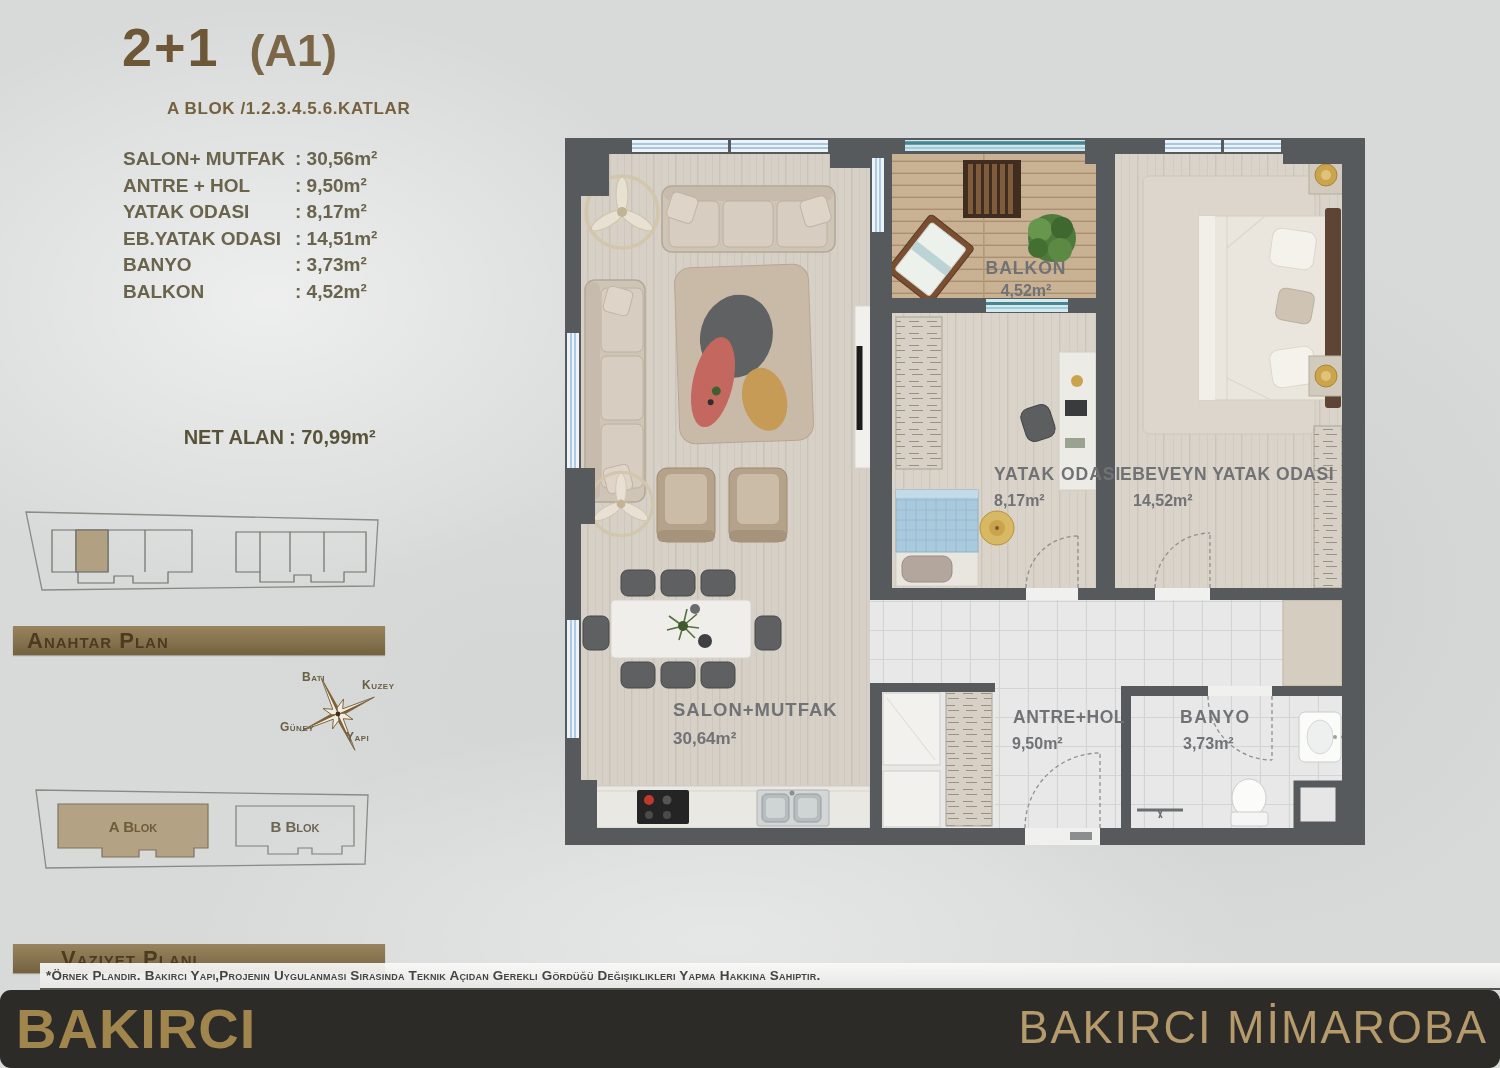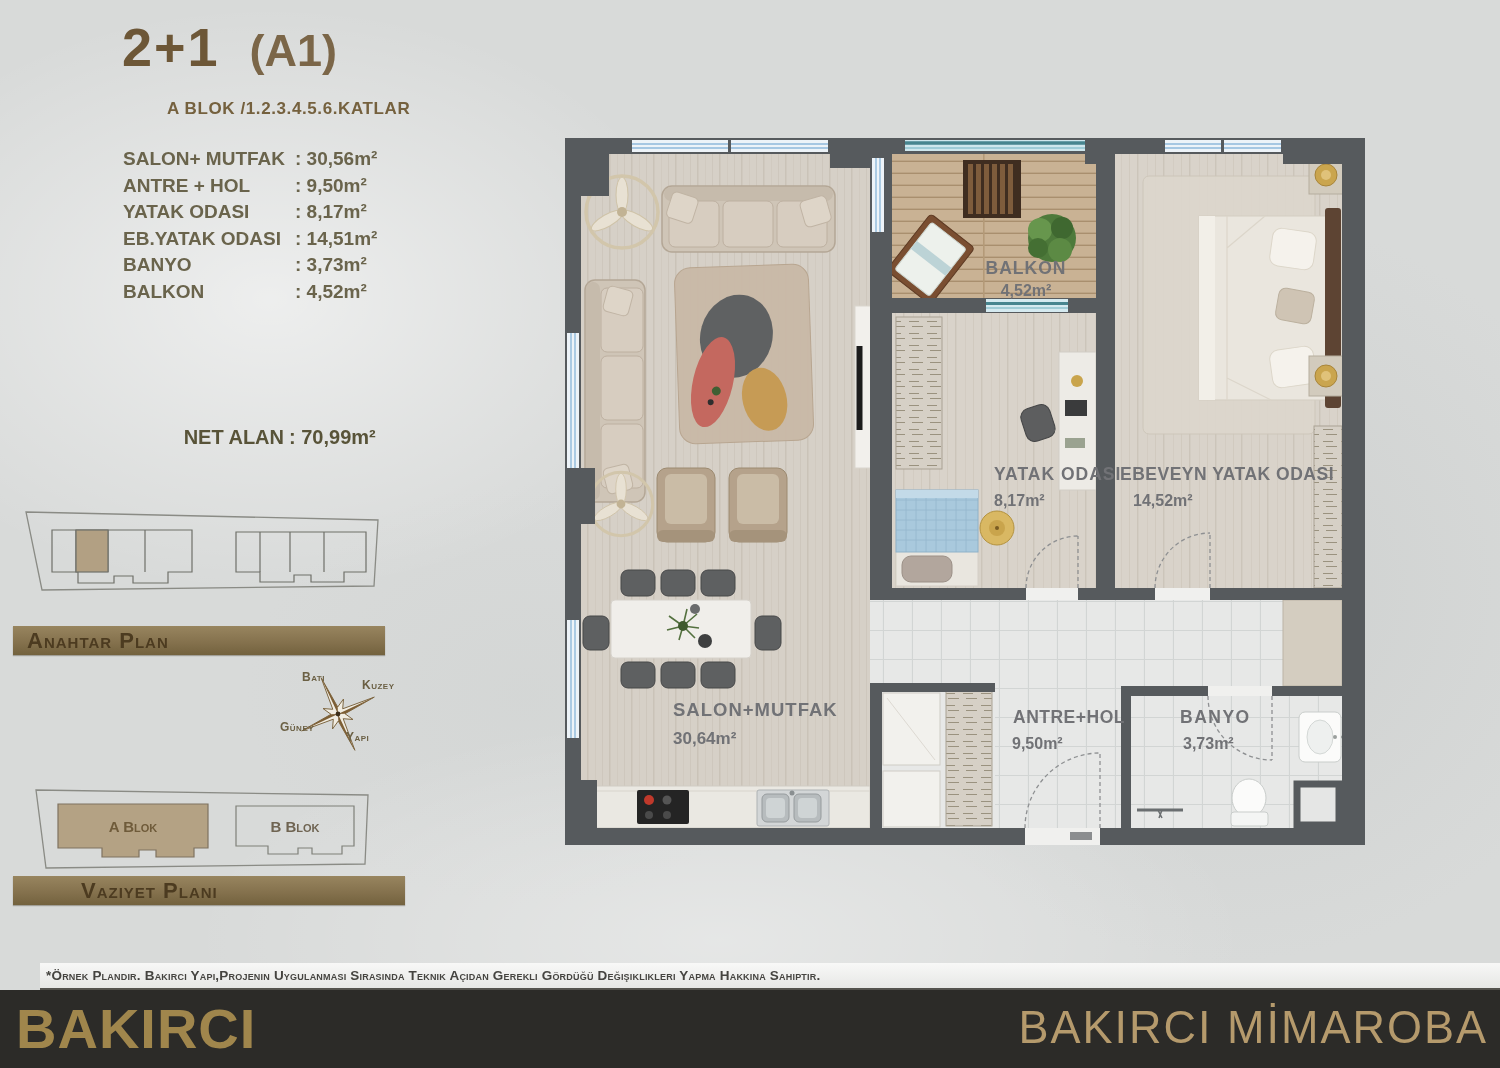--- a/index.html
+++ b/index.html
@@ -23,37 +23,37 @@
   .totals{position:absolute;left:38px;top:424px;font-size:20px;font-weight:bold;color:#585338;}
   .total-row{display:flex;height:27px;align-items:center;}
   .total-row .lbl{width:246px;text-align:right;}
   .total-row .val{margin-left:5px;}
   .plan-bar{position:absolute;left:13px;width:372px;height:29px;
     background:linear-gradient(180deg,#98855f 0%,#83704c 60%,#73623e 100%);
     display:flex;align-items:center;box-shadow:0 1px 1px rgba(60,50,30,0.35);}
   .plan-bar span{font-variant:small-caps;font-weight:bold;font-size:22px;color:#4c3b20;letter-spacing:1px;}
   #anahtar-bar{top:626px;}
   #anahtar-bar span{padding-left:14px;}
-  #vaziyet-bar{top:876px;padding-left:20px;}
+  #vaziyet-bar{top:944px;}
   #vaziyet-bar span{padding-left:48px;}
   .keyplan{position:absolute;left:8px;top:500px;}
   .siteplan{position:absolute;left:28px;top:778px;}
   .compass{position:absolute;left:278px;top:664px;width:130px;height:100px;}
   .compass svg{position:absolute;left:0;top:0;}
   .compass .clabel{position:absolute;font-variant:small-caps;font-weight:bold;font-size:12px;color:#6b6044;letter-spacing:0.5px;}
   #c-west{left:24px;top:6px;} #c-north{left:84px;top:14px;}
   #c-south{left:2px;top:56px;} #c-east{left:68px;top:66px;}
   .floorplan{position:absolute;left:565px;top:138px;width:800px;height:707px;}
   .floorplan text{font-family:"Liberation Sans",sans-serif;font-weight:bold;fill:#717276;}
   .disclaimer{position:absolute;left:0;top:963px;width:1500px;height:27px;
     background:linear-gradient(180deg,rgba(250,250,249,0.92),rgba(231,232,230,0.92));
     border-bottom:2px solid #54534e;box-sizing:border-box;
     display:flex;align-items:center;padding-left:6px;
     font-variant:small-caps;font-weight:bold;font-size:13.5px;color:#454440;letter-spacing:0.2px;margin-left:40px;}
-  .footer{position:absolute;left:0;top:990px;width:1500px;height:78px;background:#2c2b28;}
+  .footer{position:absolute;left:0;top:990px;width:1500px;height:78px;background:#2c2b28;border-radius:11px;}
   .brand-left{position:absolute;left:16px;top:6px;font-size:56px;font-weight:bold;color:#a0864c;letter-spacing:1px;transform:scaleY(0.98);}
   .brand-right{position:absolute;right:12px;top:12px;font-size:45px;font-weight:normal;color:#b59a6c;letter-spacing:2px;transform:scaleY(1.02);}
 </style>
 </head>
 <body>
 
 <div class="page">
 
   <div class="title-row">
     <span class="title-main">2+1</span><span class="title-variant">(A1)</span>

